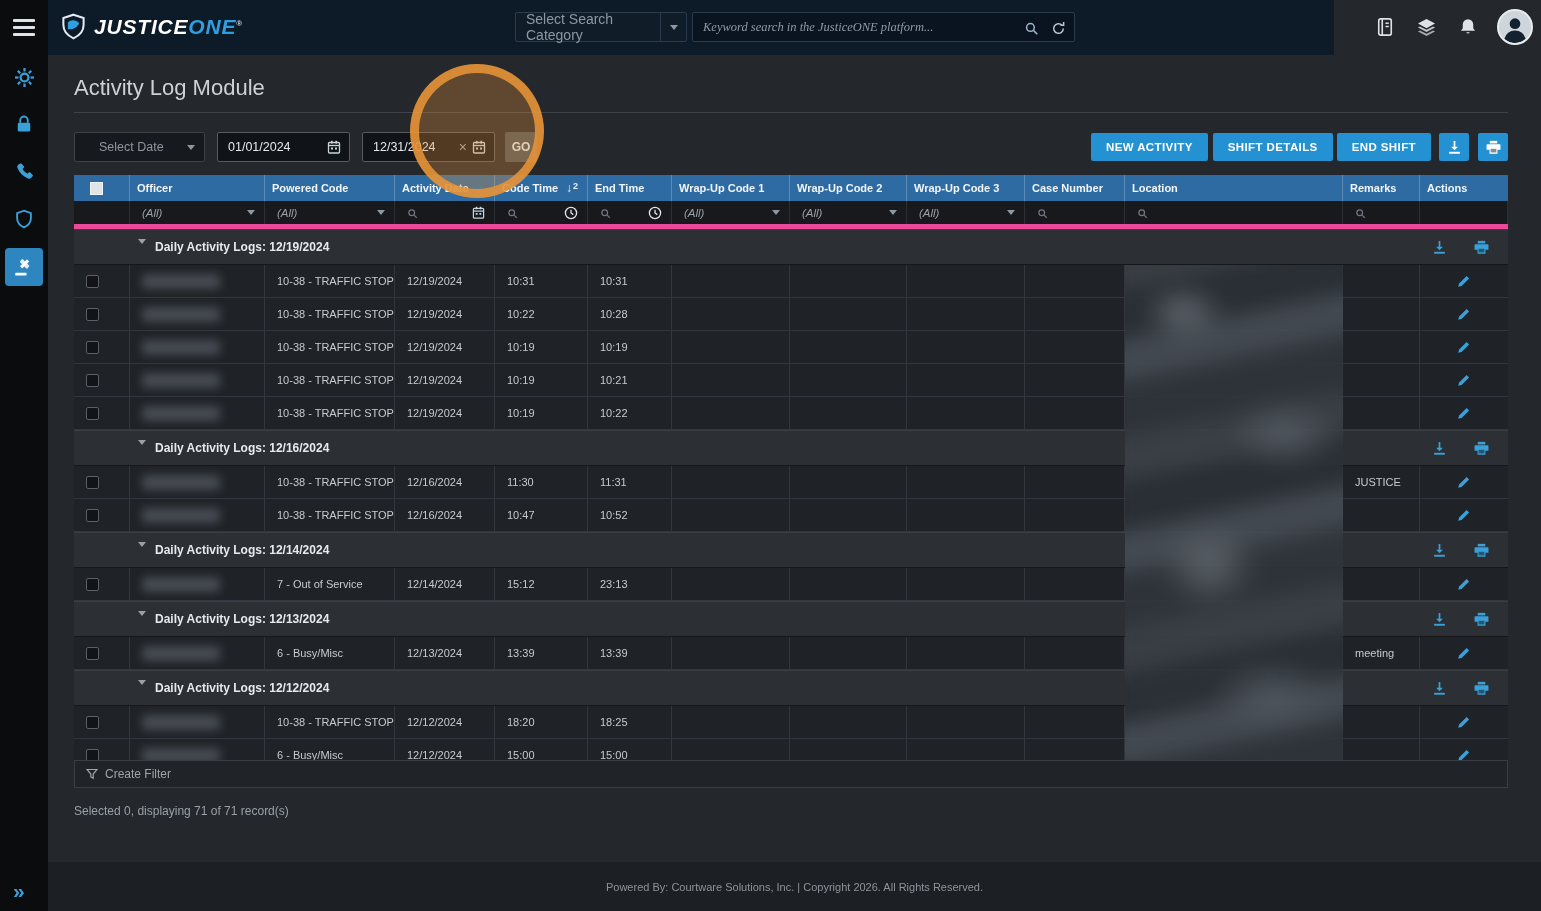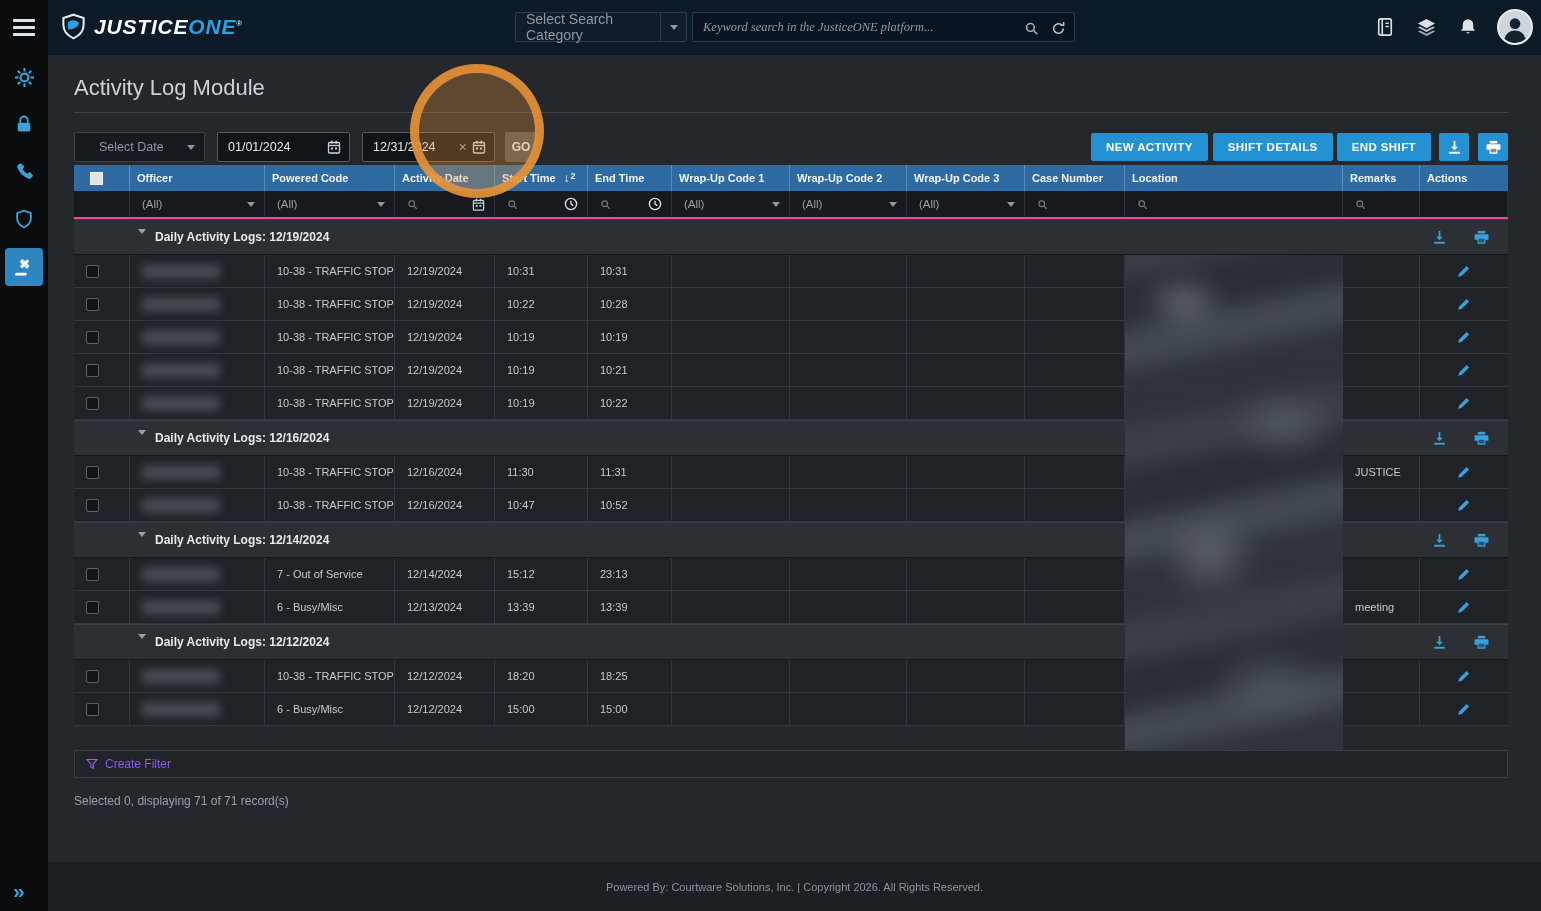--- a/index.html
+++ b/index.html
@@ -14,21 +14,21 @@
 
   
   .sidebar { position:absolute; left:0; top:0; width:48px; height:911px; background:#0a0c0e; z-index:20; }
   .hamburger { position:absolute; left:13px; top:19px; width:22px; height:17px; cursor:pointer; }
   .hamburger i { display:block; width:22px; height:3px; background:#dde3e8; margin-bottom:4px; border-radius:1px; }
   .side-tile { position:absolute; left:5px; width:38px; height:38px; display:flex; align-items:center; justify-content:center; color:#3ba0d8; border-radius:4px; cursor:pointer; }
   .side-tile.active { background:#2e86c1; color:#ffffff; }
   .side-expand { position:absolute; left:13px; bottom:8px; color:#3ba0d8; font-size:21px; font-weight:bold; cursor:pointer; }
 
   
-  .topbar { position:absolute; left:48px; top:0; width:1493px; height:55px; background:#0d1a28; z-index:15;padding-left:31px; }
+  .topbar { position:absolute; left:48px; top:0; width:1286px; height:55px; background:#0d1a28; z-index:15;padding-left:31px; }
   .logo { position:absolute; left:12px; top:13px; display:flex; align-items:center; gap:7px; }
   .logo-text { font-size:21px; font-weight:800; font-style:italic; letter-spacing:.8px; color:#ffffff; }
   .logo-text .one { color:#2e9fe0; }
   .logo-text .reg { font-size:8px; vertical-align:super; color:#cfd6dc; font-style:normal; }
   .cat-select { position:absolute; left:467px; top:12px; width:172px; height:30px; background:#111c29; border:1px solid #2b3b4d; border-radius:2px; display:flex; align-items:center; cursor:pointer; }
   .cat-select .lbl { flex:1; padding-left:10px; font-size:14px; color:#8d98a4; }
   .caret-seg { width:26px; height:100%; border-left:1px solid #2b3b4d; display:flex; align-items:center; justify-content:center; }
   .tri-down { width:0; height:0; border-left:4px solid transparent; border-right:4px solid transparent; border-top:5px solid #8d98a4; }
   .search-wrap { position:absolute; left:644px; top:12px; width:383px; height:30px; }
   .search-wrap input { width:100%; height:100%; background:#0a1320; border:1px solid #2b3b4d; border-radius:2px; color:#d3dae0; font-size:12.5px; padding:0 62px 0 10px; font-family:Liberation Serif, serif; outline:none; }
@@ -47,34 +47,34 @@
   .dd { height:30px; background:#16191e; border:1px solid #3d4248; border-radius:2px; display:flex; align-items:center; cursor:pointer; }
   .dd .lbl { flex:1; padding-left:24px; font-size:12.5px; color:#9096a0; }
   .date-box { height:30px; background:#101317; border:1px solid #565b62; border-radius:2px; display:flex; align-items:center; padding:0 8px 0 10px; font-size:12.5px; color:#e4e8ec; }
   .date-box .clr { margin-left:auto; color:#9aa0a8; font-size:14px; cursor:pointer; padding:0 5px; }
   .date-box .cal { color:#c9d4dd; cursor:pointer; }
   .go-btn { width:32px; height:30px; margin-left:10px; background:#4e545b; border-radius:2px; color:#e2e7ec; font-size:12px; font-weight:bold; display:flex; align-items:center; justify-content:center; cursor:pointer; }
   .blue-btn { height:28px; background:#2492d2; border-radius:2px; color:#ffffff; font-size:11.5px; font-weight:bold; letter-spacing:.4px; display:flex; align-items:center; justify-content:center; padding:0 15px; cursor:pointer; }
   .icon-btn { width:30px; height:28px; background:#2492d2; border-radius:2px; color:#ffffff; display:flex; align-items:center; justify-content:center; cursor:pointer; }
 
   
-  .grid-table { position:relative; margin-top:3px; width:1434px; }
+  .grid-table { position:relative; margin-top:13px; width:1434px; }
   .row { display:flex; align-items:stretch; }
   .cell { display:flex; align-items:center; padding-left:12px; overflow:hidden; border-right:1px solid #33373d; font-size:11px; color:#c6cbd1; white-space:nowrap; }
   .c0{flex:0 0 56px;} .c1{flex:0 0 135px;} .c2{flex:0 0 130px;} .c3{flex:0 0 100px;}
   .c4{flex:0 0 93px;} .c5{flex:0 0 84px;} .c6{flex:0 0 118px;} .c7{flex:0 0 117px;}
   .c8{flex:0 0 118px;} .c9{flex:0 0 100px;} .c10{flex:0 0 218px;} .c11{flex:0 0 77px;}
   .c12{flex:0 0 88px; border-right:none;text-align:right;}
   .head-row { height:26px; background:#2e6ba3; }
   .head-row .cell { border-right:1px solid rgba(255,255,255,.22); font-size:11px; font-weight:bold; color:#f2f5f7; padding-left:7px; }
   .head-row .c12 { border-right:none; }
   .sort-arrow { font-size:12px; margin-left:8px; color:#eaf0f4; }
   .sort-num { font-size:9px; margin-left:1px; color:#eaf0f4; position:relative; top:-2px; }
   .cb-head { width:13px; height:13px; background:#e0e4e8; border:1px solid #f0f3f5; margin-left:9px; cursor:pointer; }
-  .filter-row { height:28px; background:#17191d; border-bottom:2px solid #ec4899; }
+  .filter-row { height:28px; background:#17191d; border-bottom:5px solid #ec4899;font-style:italic; }
   .filter-row .cell { border-right:1px solid #2c3036; color:#9aa0a8; font-size:11.5px; cursor:pointer; }
   .f-caret { margin-left:auto; margin-right:9px; }
   .f-icon-r { margin-left:auto; margin-right:9px; color:#c2d6e4; }
   .mag-sm { color:#707680; }
   .t-body { height:531px; overflow:hidden; }
   .group-row { height:36px; background:#2c2f34; border-top:1px solid #3a3f45; border-bottom:1px solid #15171a; align-items:center; padding-left:64px; }
   .g-caret { width:0; height:0; border-left:4px solid transparent; border-right:4px solid transparent; border-top:5px solid #98a0a8; margin-right:9px; margin-top:-12px; cursor:pointer; }
   .g-label { font-size:12px; font-weight:bold; color:#e6eaee; }
   .g-actions { margin-left:auto; display:flex; gap:27px; padding-right:19px; color:#3ba0d8; align-items:center; }
   .g-actions .gbtn { cursor:pointer; display:flex; align-items:center; }
@@ -86,21 +86,21 @@
   .loc-blur { position:absolute; left:1051px; top:90px; width:218px; height:495px; overflow:hidden; z-index:5; pointer-events:none; }
   .loc-blur .smudge { position:absolute; inset:-16px; filter:blur(10px); opacity:.92;
     background:
       radial-gradient(60px 40px at 30% 12%, #6a7078 0%, transparent 70%),
       radial-gradient(80px 50px at 70% 35%, #585e66 0%, transparent 70%),
       radial-gradient(70px 60px at 40% 60%, #62686f 0%, transparent 70%),
       radial-gradient(90px 55px at 65% 85%, #545a62 0%, transparent 70%),
       repeating-linear-gradient(168deg, #3c4148 0 42px, #2b3037 42px 92px, #474d55 92px 132px, #30353c 132px 188px);
   }
 
-  .create-filter { width:1434px; height:28px; background:#202328; border:1px solid #3a3e44; display:flex; align-items:center; padding-left:11px; gap:7px; color:#8b5cf6; font-size:12px; cursor:pointer; }
+  .create-filter { width:1434px; height:28px; background:#202328; border:1px solid #3a3e44; display:flex; align-items:center; padding-left:11px; gap:7px; color:#a3a3a3; font-size:12px; cursor:pointer; }
   .status-line { margin-top:16px; font-size:12px; color:#98a0a8; }
 
   
   .footer { position:absolute; left:48px; bottom:0; width:1493px; height:49px; background:#1c2025; display:flex; align-items:center; justify-content:center; font-size:11px; color:#8d939b; z-index:10; }
 
   
   .annotation-circle { position:absolute; left:410px; top:64px; width:134px; height:134px; border-radius:50%; border:9px solid rgba(231,148,56,.88); background:rgba(231,148,56,.30); z-index:99; pointer-events:none; }
 </style>
 </head>
 <body>
@@ -282,21 +282,21 @@
       <div class="cell c1">
           <span>Officer</span>
         </div>
       <div class="cell c2">
           <span>Powered Code</span>
         </div>
       <div class="cell c3">
           <span>Activity Date</span>
         </div>
       <div class="cell c4">
-          <span>Start Time</span>
+          <span>Code Time</span>
           <span class="sort-arrow">↓</span>
           <span class="sort-num">2</span>
         </div>
       <div class="cell c5">
           <span>End Time</span>
         </div>
       <div class="cell c6">
           <span>Wrap-Up Code 1</span>
         </div>
       <div class="cell c7">
@@ -647,20 +647,39 @@
           <div class="cell c10"></div>
           <div class="cell c11"></div>
           <div class="cell c12 actions-cell">
             <span class="edit-btn">
               <svg class="ic" width="14" height="14" viewBox="0 0 14 14">
                 <path d="M1.2 12.8l.9-3.4L9.6 1.9l2.5 2.5-7.5 7.5z" fill="currentColor"></path>
               </svg>
             </span>
           </div>
         </div>
+        <div class="row group-row">
+          <span class="g-caret"></span>
+          <span class="g-label">Daily Activity Logs: 12/13/2024</span>
+          <span class="g-actions">
+            <span class="gbtn">
+              <svg class="ic" width="15" height="15" viewBox="0 0 14 14">
+                <path d="M6.2 1h1.6v5.2h2.4L7 9.6 3.8 6.2h2.4z" fill="currentColor"></path>
+                <rect x="2" y="11" width="10" height="1.8" fill="currentColor"></rect>
+              </svg>
+            </span>
+            <span class="gbtn">
+              <svg class="ic" width="15" height="15" viewBox="0 0 14 14">
+                <rect x="3.5" y="0.8" width="7" height="2.4" fill="currentColor"></rect>
+                <path d="M1.2 3.9h11.6c.4 0 .7.3.7.7v4.6h-2.8v3.6H3.3V9.2H.5V4.6c0-.4.3-.7.7-.7z" fill="currentColor"></path>
+                <rect x="4.3" y="8.2" width="5.4" height="3.4" fill="rgba(0,0,0,0.45)"></rect>
+              </svg>
+            </span>
+          </span>
+        </div>
         <div class="row data-row">
           <div class="cell c0" style="padding-left:12px">
             <span class="cb" style="margin-left:0"></span>
           </div>
           <div class="cell c1">
             <span class="blur-blob"></span>
           </div>
           <div class="cell c2">6 - Busy/Misc</div>
           <div class="cell c3">12/13/2024</div>
           <div class="cell c4">13:39</div>

